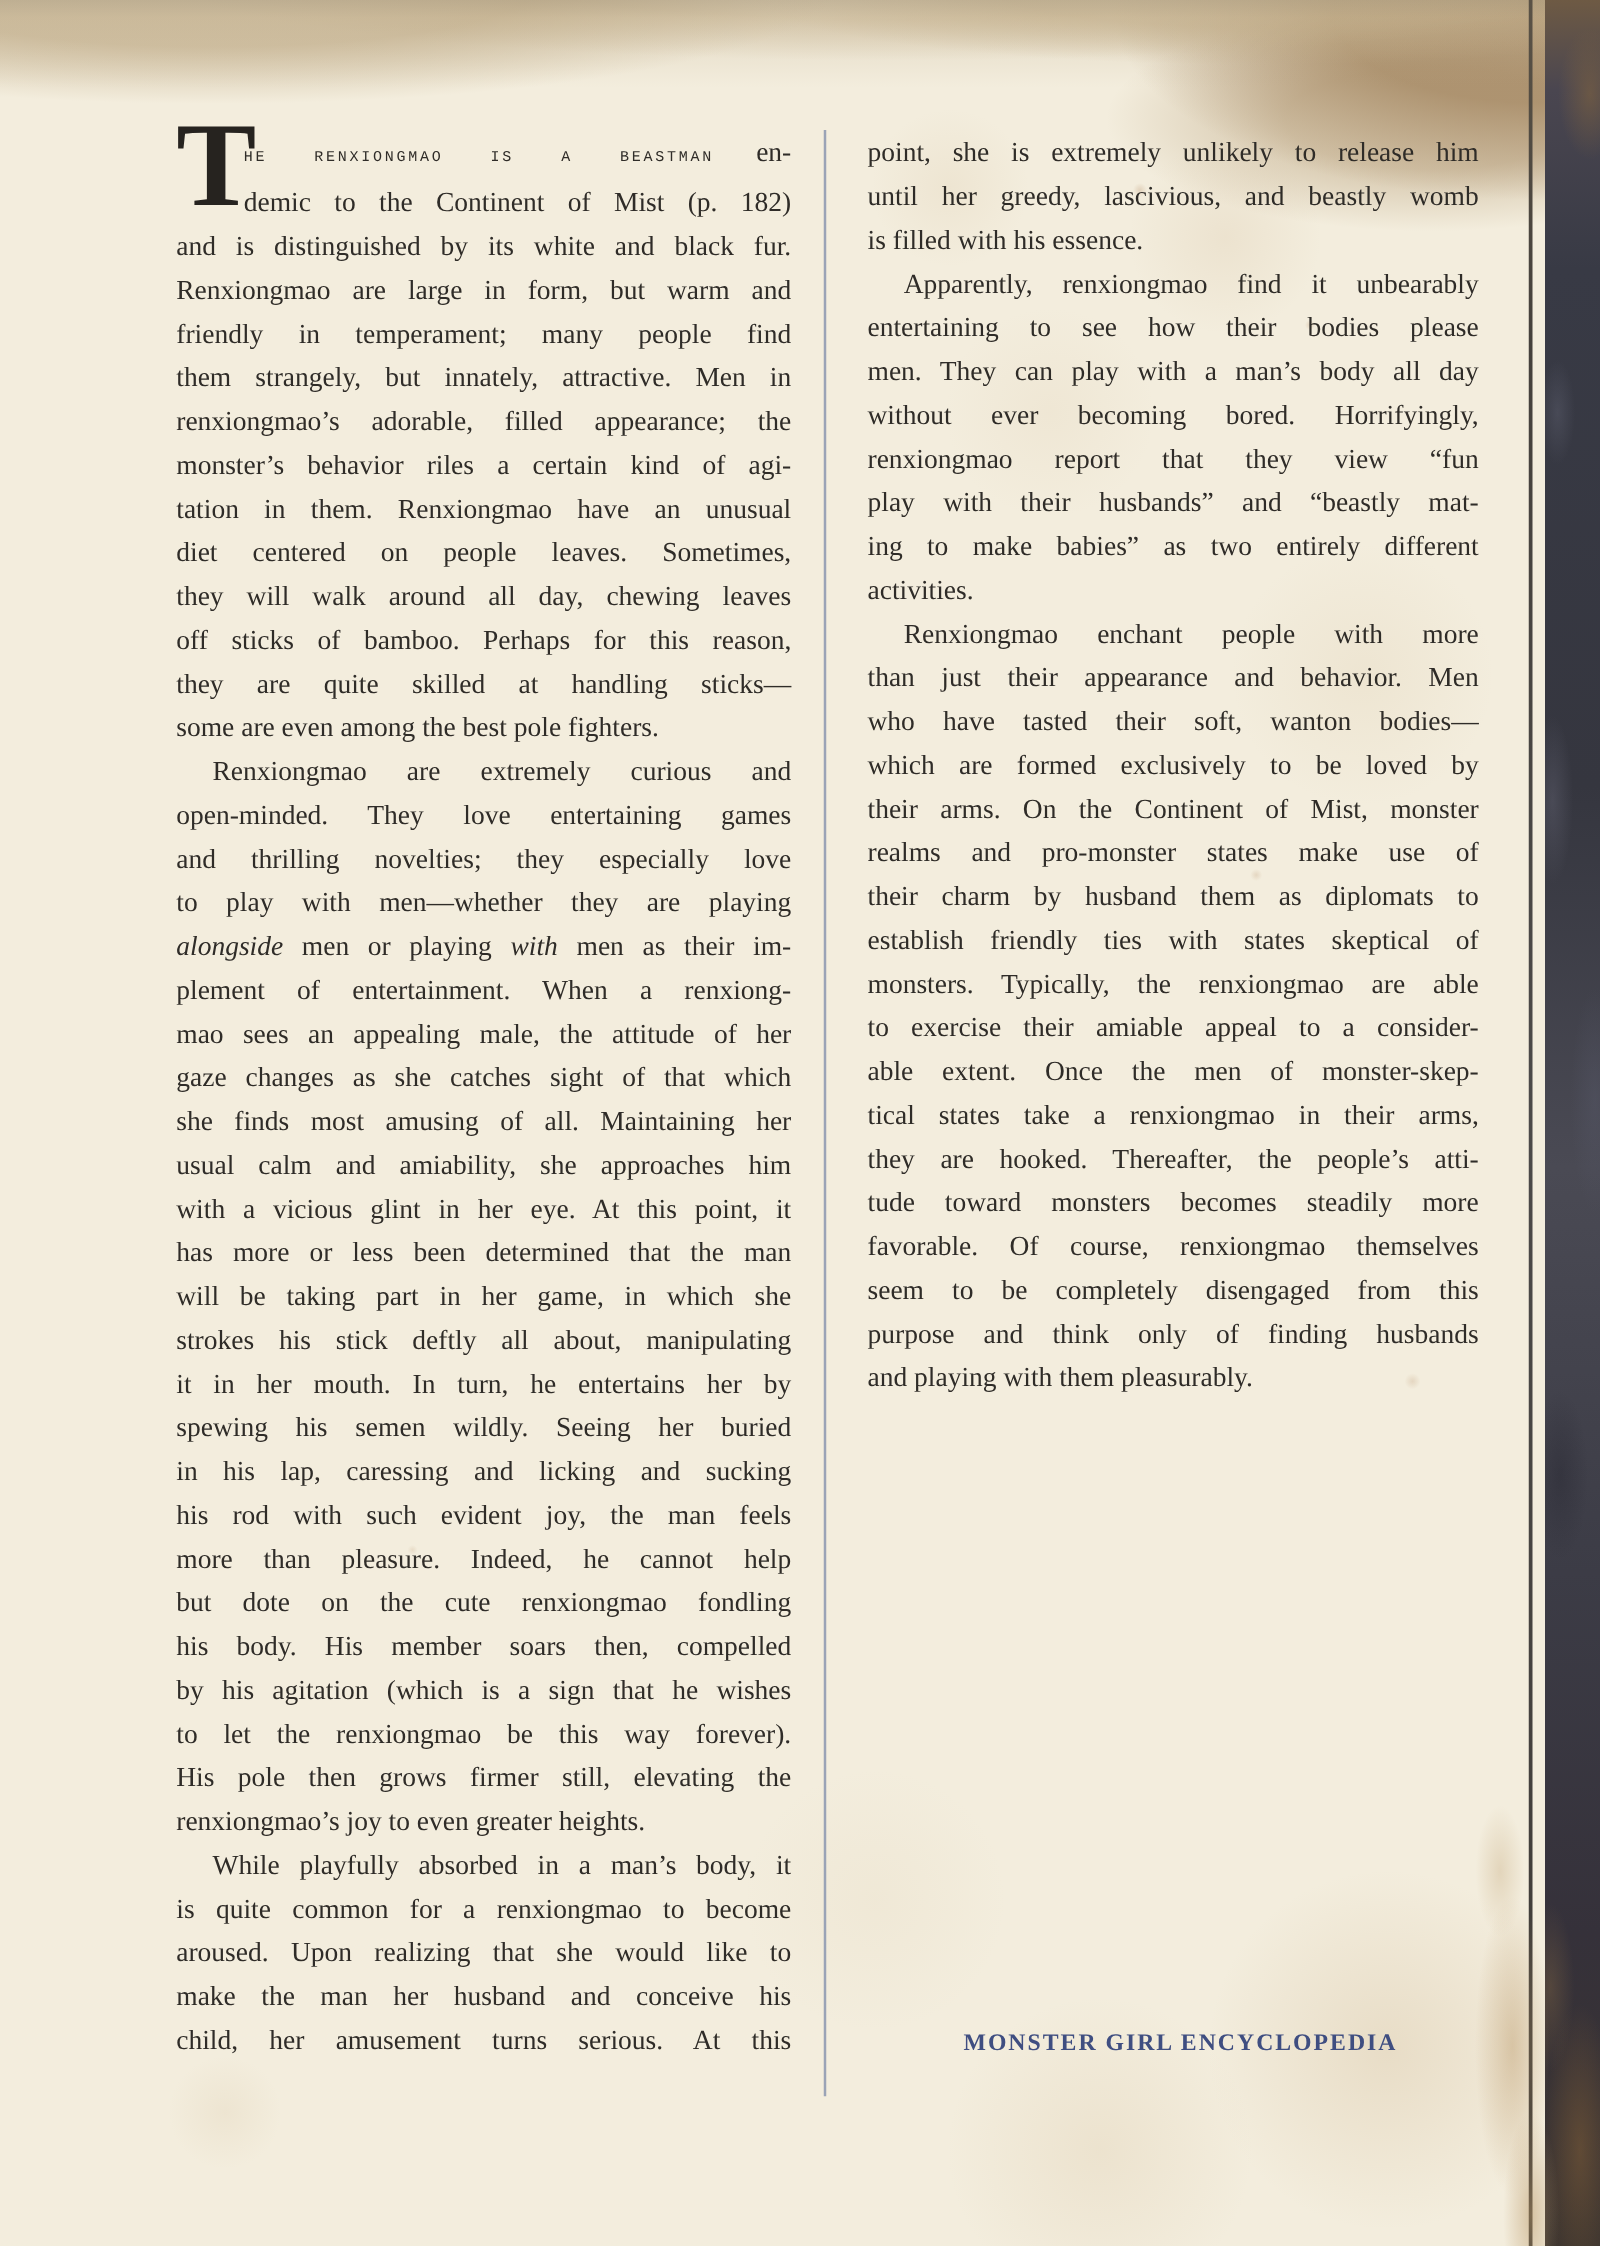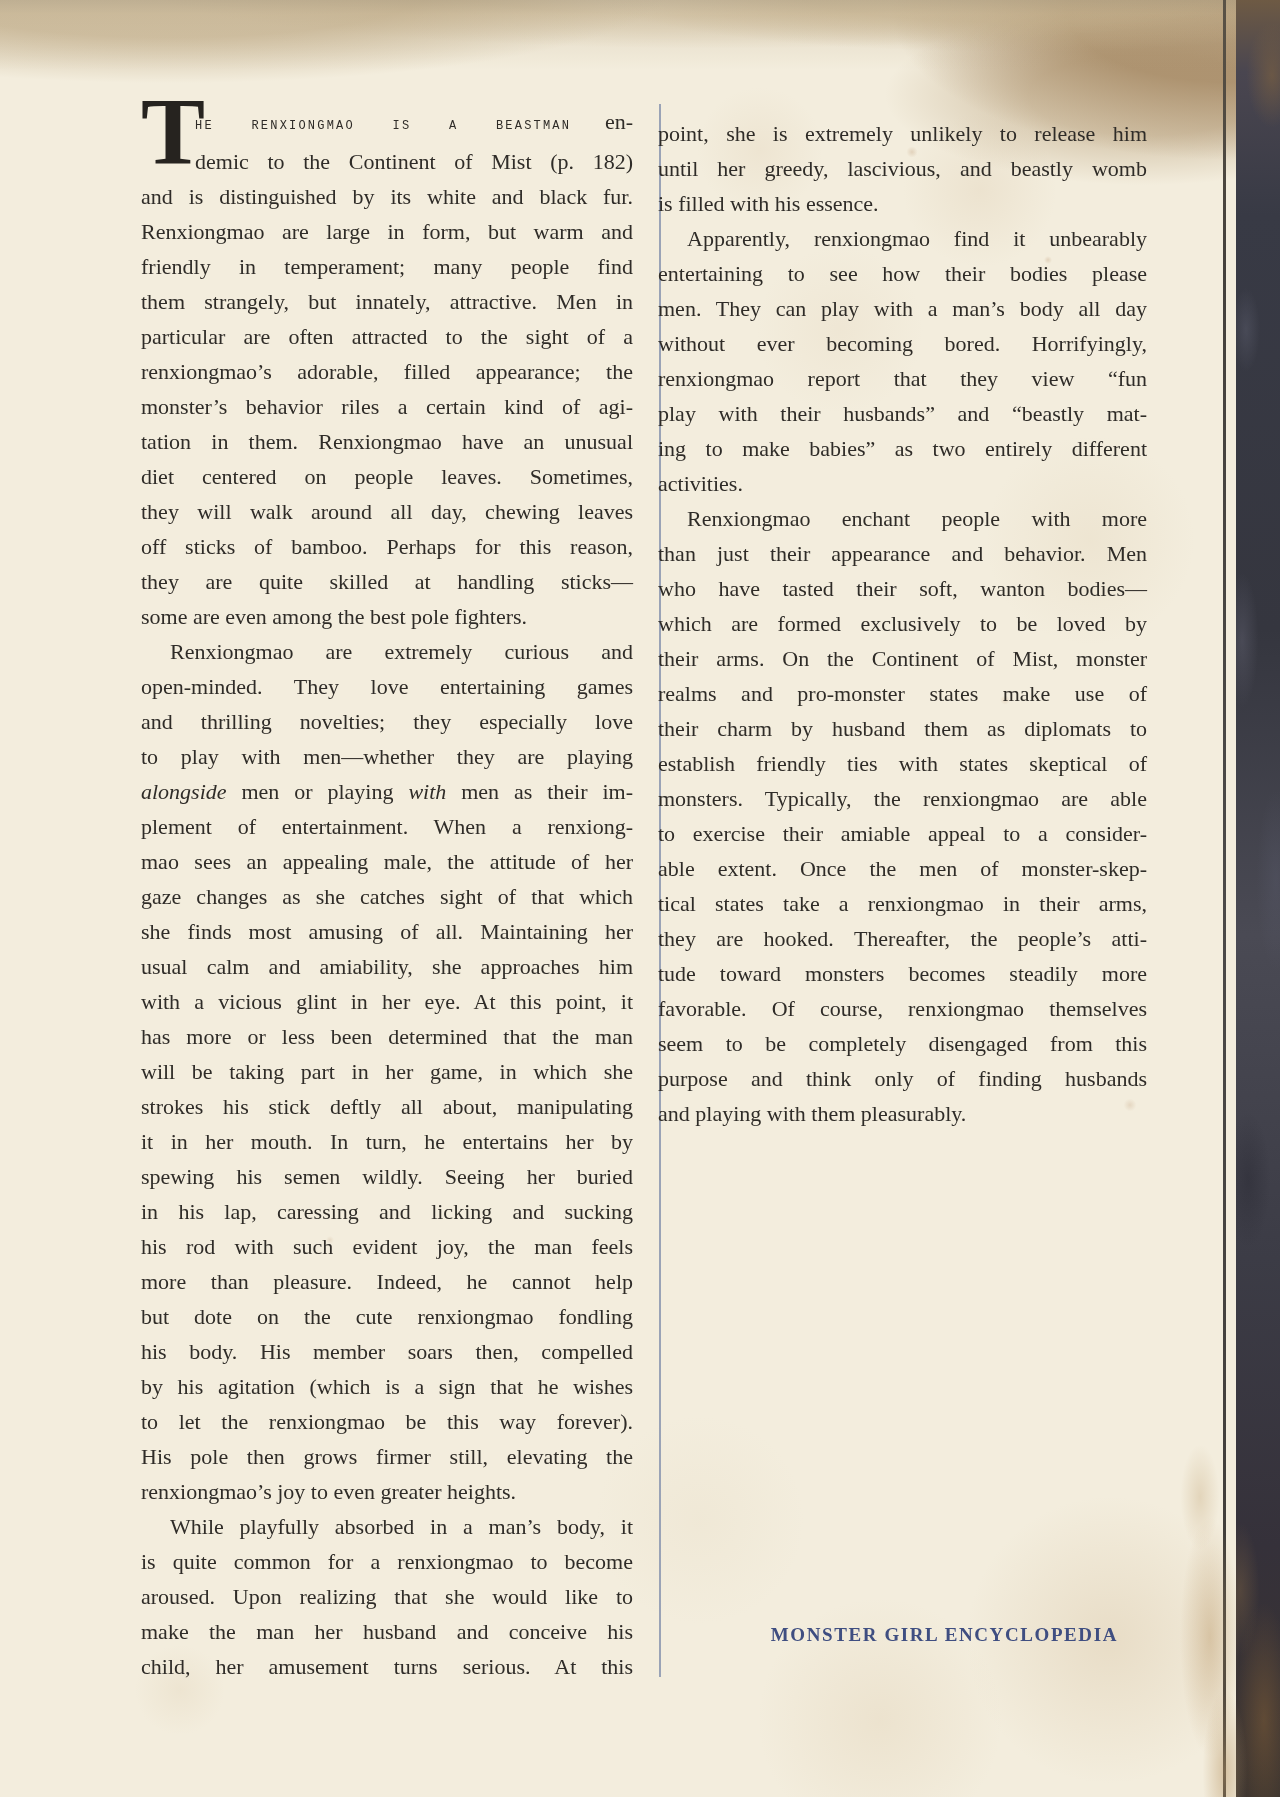--- a/index.html
+++ b/index.html
@@ -69,21 +69,21 @@
       radial-gradient(ellipse 26px 90px at 4px 1590px,  rgba(140,110,70,.35), transparent 75%);
   }
   
   .divider {
     position:absolute; left:659px; top:104px; width:2px; height:1573px;
     pointer-events:none;
   }
   
   .col { position:absolute; top:104px; font-size:22px; line-height:35px; }
   .col-left  { left:141px; width:492px; }
-  .col-right { left:658px; width:489px;margin-top:12px; }
+  .col-right { left:694px; width:489px; }
   .para { position:relative; }
   .line { text-align:justify; text-align-last:justify; }
   .line.end { text-align-last:left; }
   .line.ind { text-indent:29px; }
   .sc { font-size:12px; letter-spacing:2.2px;font-family:Liberation Mono, monospace; }
   .dropcap {
     float:left; width:46px; height:70px; margin:0 8px 0 0;
     font-size:96px; line-height:55px; font-weight:bold; overflow:visible;
     color:#26231f;
   }
@@ -105,21 +105,20 @@
   <div class="content">
     <div class="col col-left">
         <div class="para">
           <span class="dropcap">T</span>
           <div class="line"><span class="sc">HE RENXIONGMAO IS A BEASTMAN</span> en-</div>
           <div class="line">demic to the Continent of Mist (p. 182)</div>
           <div class="line">and is distinguished by its white and black fur.</div>
           <div class="line">Renxiongmao are large in form, but warm and</div>
           <div class="line">friendly in temperament; many people find</div>
           <div class="line">them strangely, but innately, attractive. Men in</div>
-          <div class="line">particular are often attracted to the sight of a</div>
           <div class="line">renxiongmao’s adorable, filled appearance; the</div>
           <div class="line">monster’s behavior riles a certain kind of agi-</div>
           <div class="line">tation in them. Renxiongmao have an unusual</div>
           <div class="line">diet centered on people leaves. Sometimes,</div>
           <div class="line">they will walk around all day, chewing leaves</div>
           <div class="line">off sticks of bamboo. Perhaps for this reason,</div>
           <div class="line">they are quite skilled at handling sticks—</div>
           <div class="line end">some are even among the best pole fighters.</div>
         </div>
         <div class="para">

